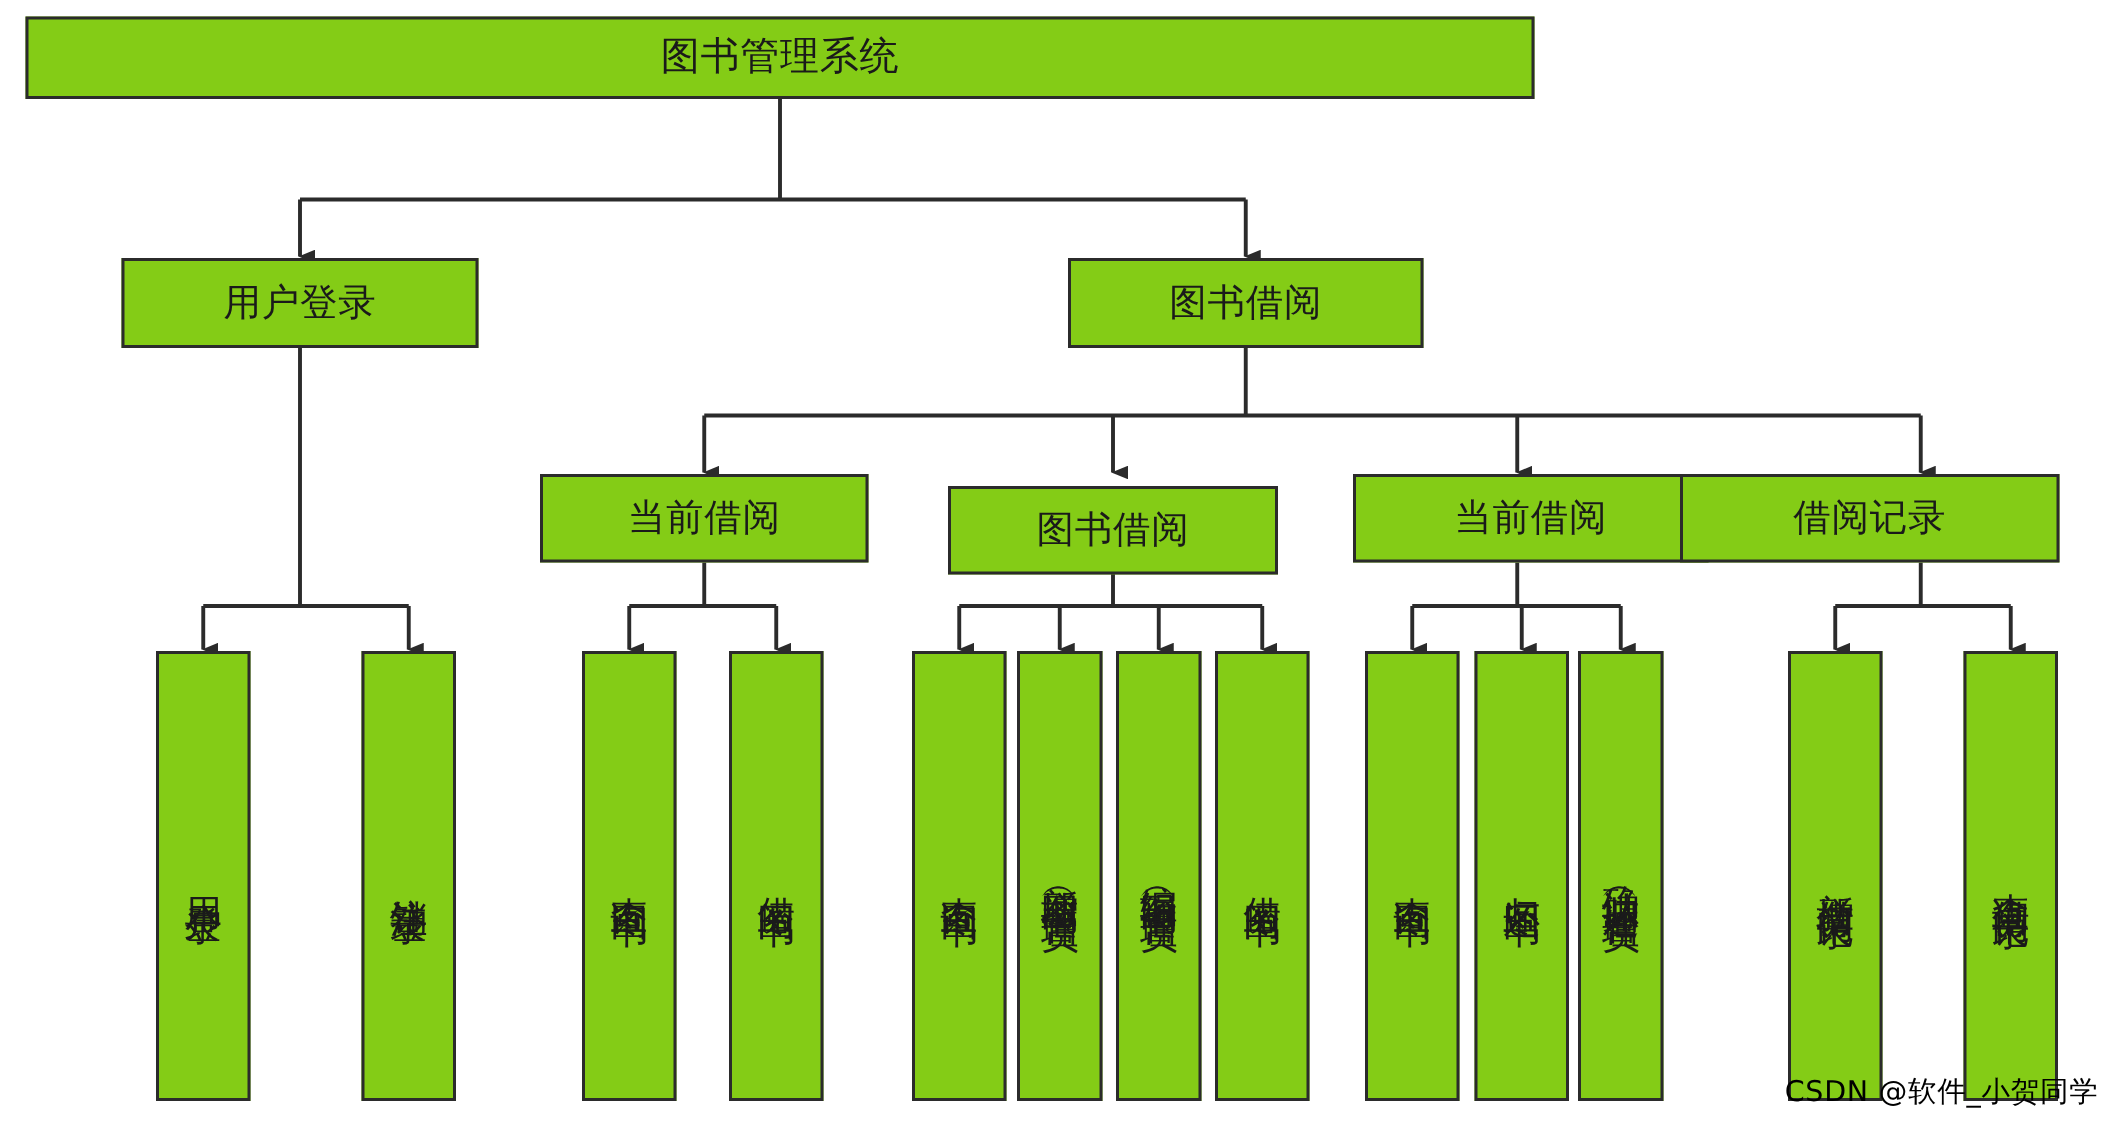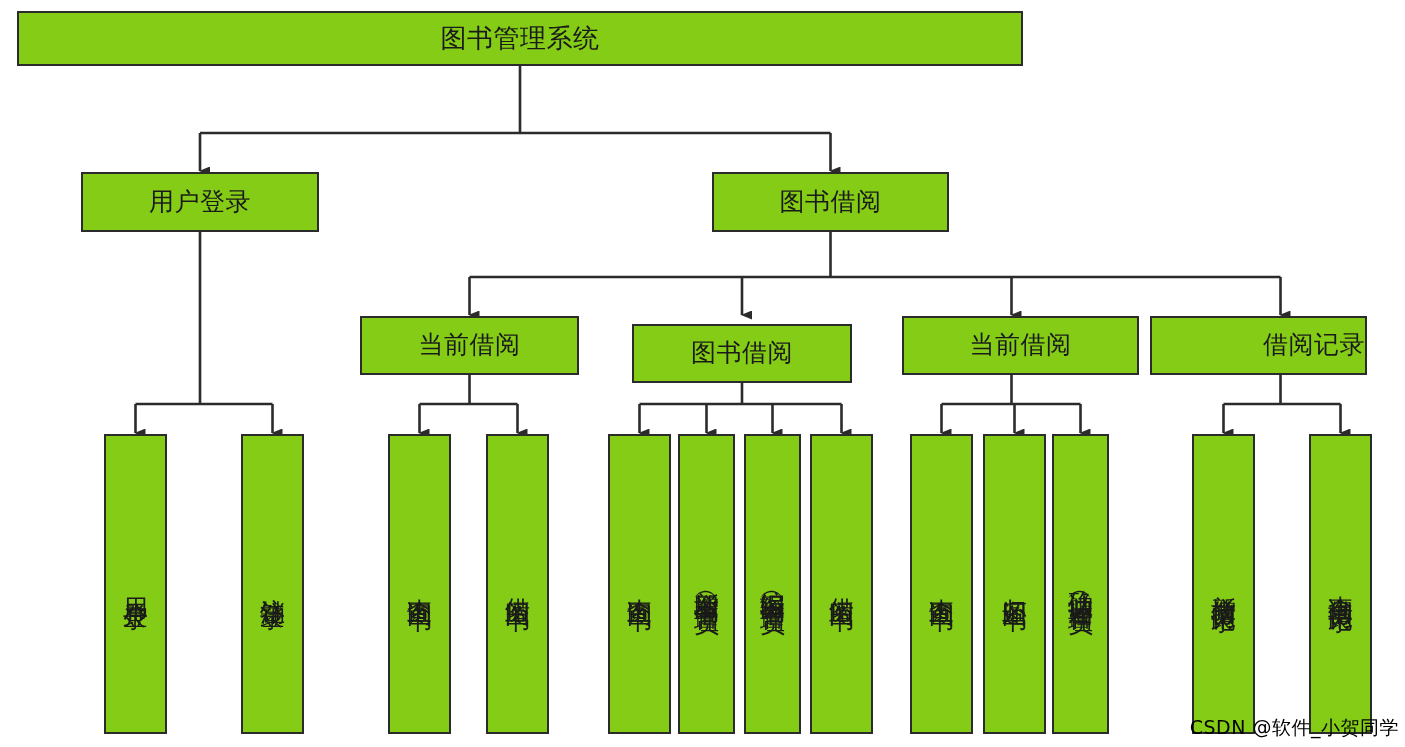--- a/index.html
+++ b/index.html
@@ -135,21 +135,21 @@
 
   <div class="node horizontal" style="left: 360px; top: 316px; width: 219px; height: 59px;">
     <span class="node-label">当前借阅</span>
   </div>
   <div class="node horizontal" style="left: 632px; top: 324px; width: 220px; height: 59px;">
     <span class="node-label">图书借阅</span>
   </div>
   <div class="node horizontal" style="left: 902px; top: 316px; width: 237px; height: 59px;">
     <span class="node-label">当前借阅</span>
   </div>
-  <div class="node horizontal" style="left: 1150px; top: 316px; width: 217px; height: 59px; justify-content: flex-end;">
+  <div class="node horizontal" style="left: 1120px; top: 316px; width: 253px; height: 59px;">
     <span class="node-label">借阅记录</span>
   </div>
 
   <div class="node vertical" style="left: 104px; top: 434px; width: 63px; height: 300px;">
     <span class="node-label">用户登录</span>
   </div>
   <div class="node vertical" style="left: 241px; top: 434px; width: 63px; height: 300px;">
     <span class="node-label">注销登录</span>
   </div>
   <div class="node vertical" style="left: 388px; top: 434px; width: 63px; height: 300px;">

